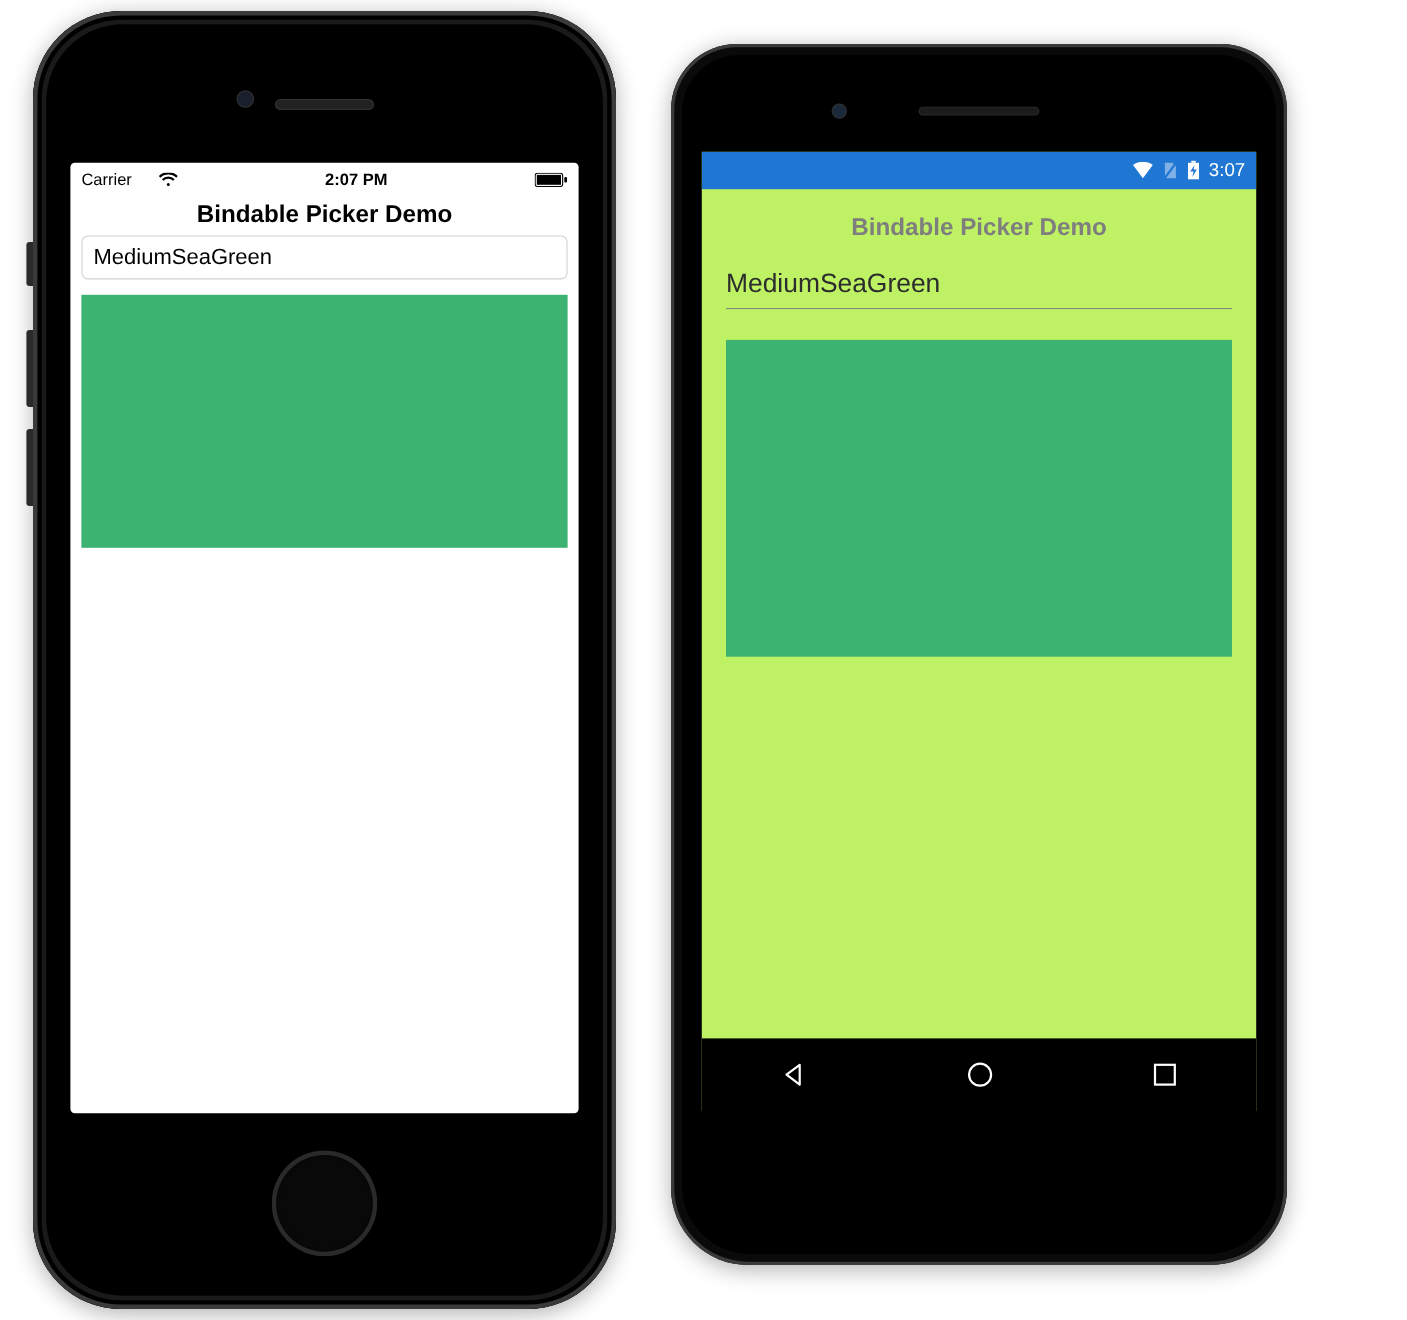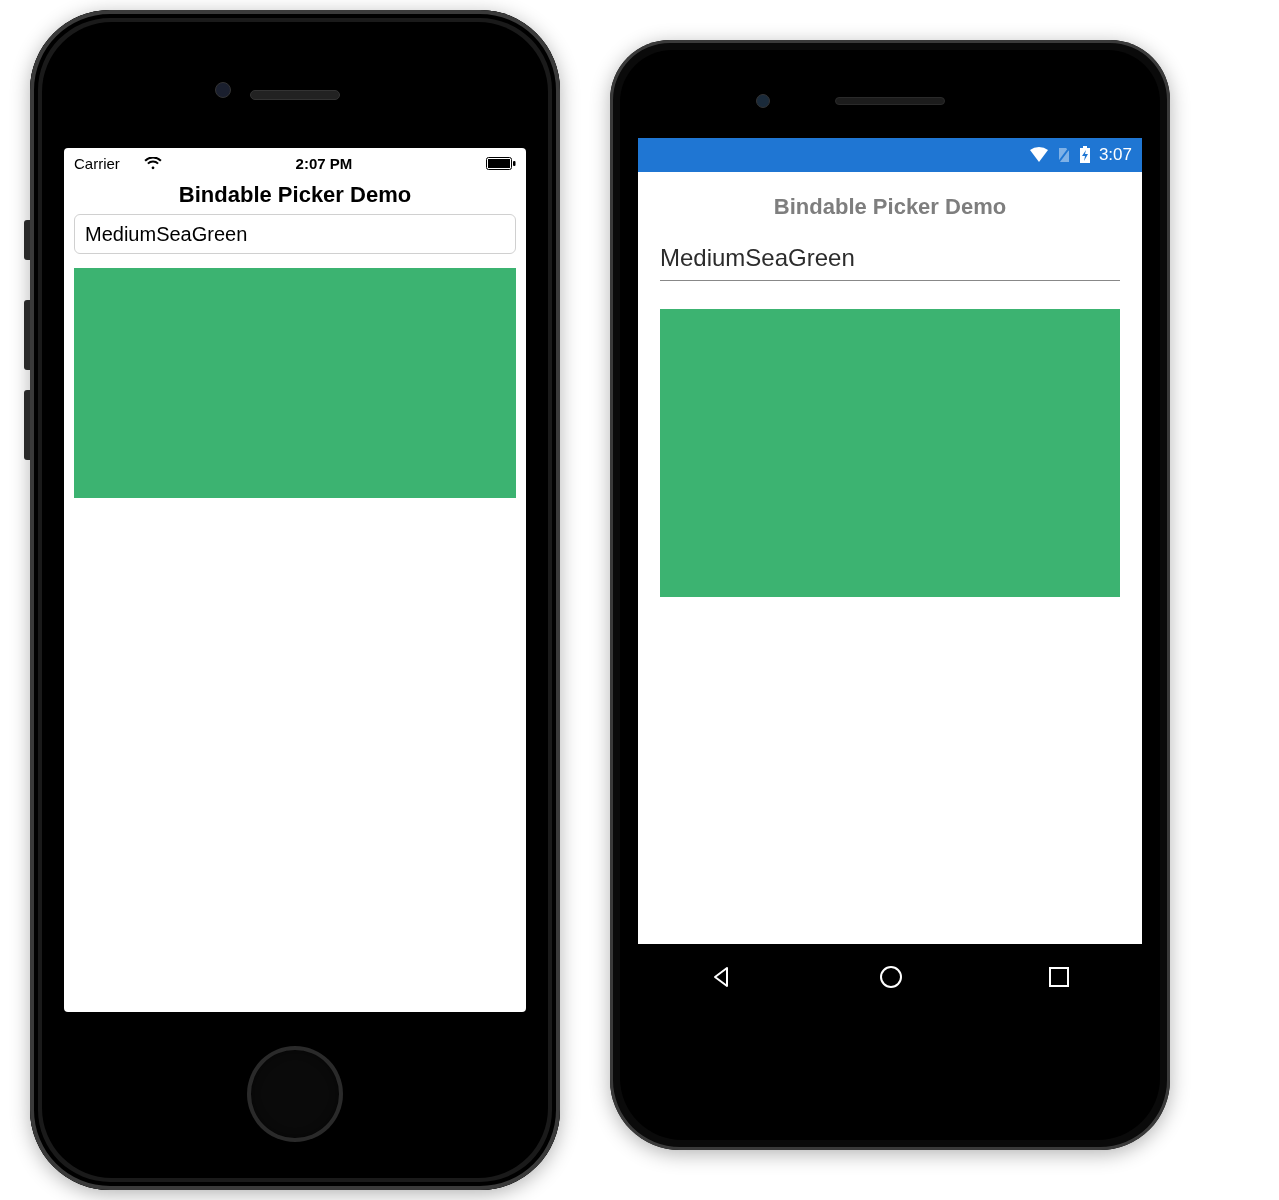--- a/index.html
+++ b/index.html
@@ -166,21 +166,21 @@
     left:50%;
     transform:translateX(-134px);
     width:14px; height:14px;
     background:#1a2a3a;
     border-radius:50%;
     border:1px solid #333;
   }
   .android-screen {
     width:100%;
     height:100%;
-    background:#ffffff;
+    background:#bef264;
     overflow:hidden;
     position:relative;
   }
   .android-status {
     height:34px;
     background:#1f76d3;
     display:flex;
     align-items:center;
     justify-content:flex-end;
     padding:0 10px;

